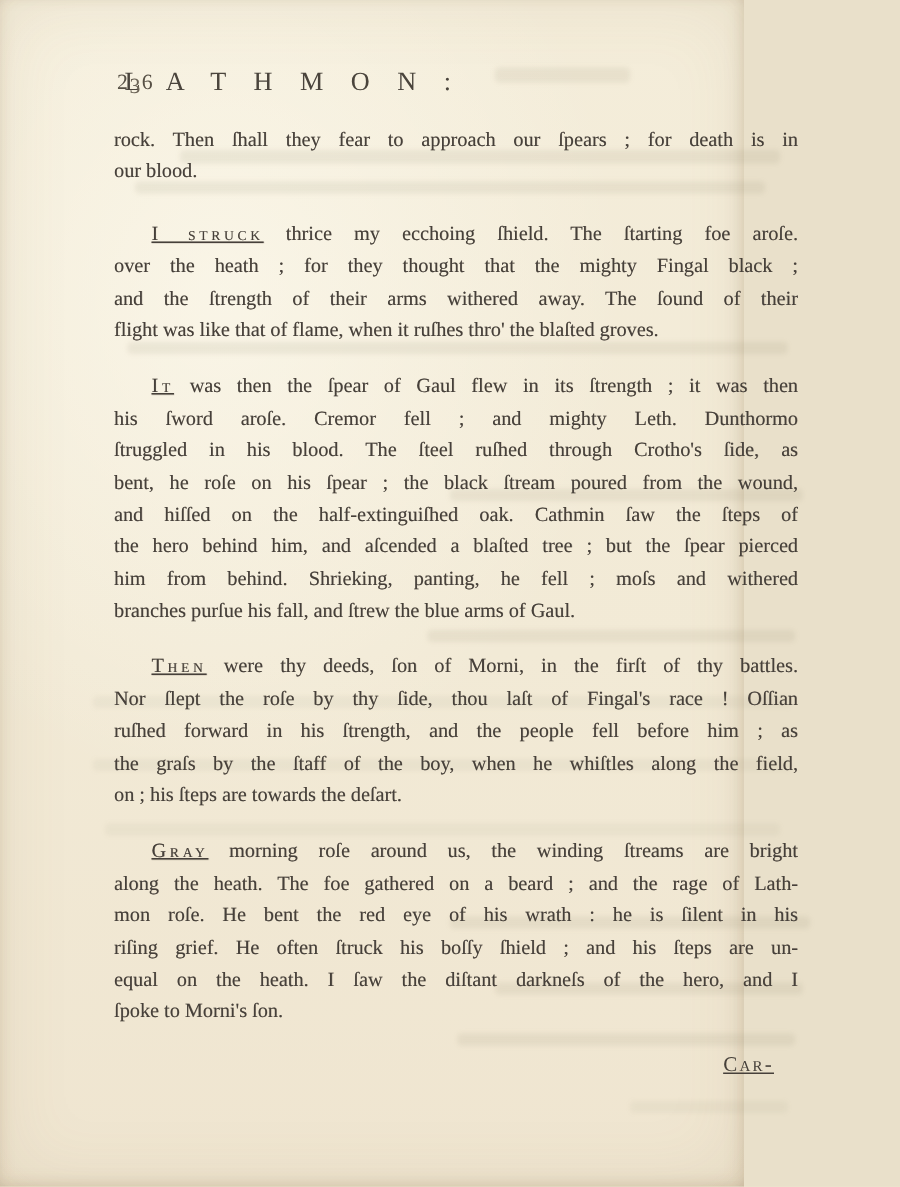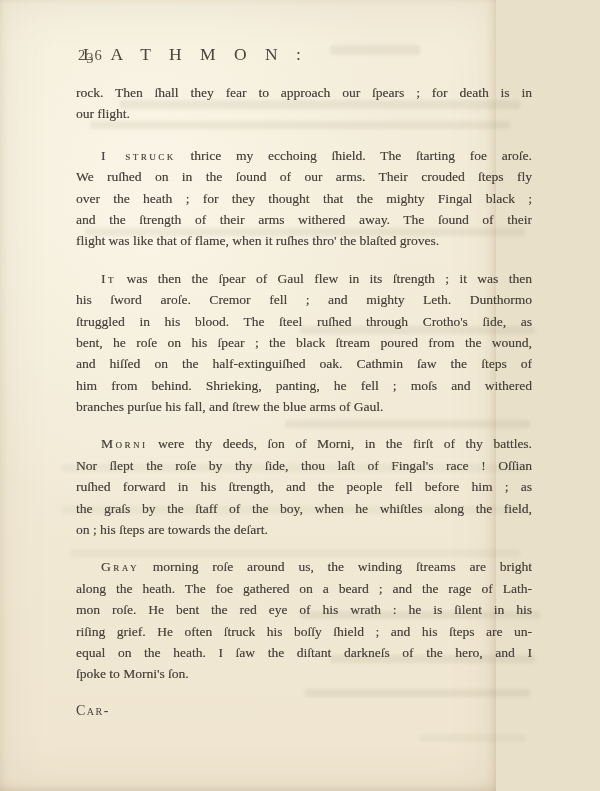--- a/index.html
+++ b/index.html
@@ -79,25 +79,26 @@
     white-space: normal;
   }
   .line.first-indent { padding-left: 25px; }
   .line.last {
     text-align: left;
     text-align-last: left;
   }
   .lead {
     font-variant: small-caps;
     letter-spacing: 2.5px;
+    text-decoration: underline;
   }
   .catchword-row {
     height: 21.4px;
     line-height: 21.4px;
-    text-align: left;
+    text-align: right;
     padding-right: 16px;
     font-size: 14px;
   }
   .catchword {
     font-variant: small-caps;
     letter-spacing: 1.5px;
   }
   
   .ghost {
     position: absolute;
@@ -131,40 +132,40 @@
 
     <div class="header">
       <span class="page-number"><span>2</span><span class="digit-mid">3</span><span>6</span></span>
       <div class="running-title">L A T H M O N :</div>
     </div>
 
     <div class="text-block">
 
     <div class="paragraph first-paragraph">
           <div class="line">rock.  Then ſhall they fear to approach our ſpears ; for death is in</div>
-          <div class="line last">our flight.</div>
+          <div class="line last">our blood.</div>
         </div>
         <div class="paragraph">
           <div class="line first-indent"><span class="lead">I struck</span> thrice my ecchoing ſhield.  The ſtarting foe aroſe.</div>
-          <div class="line">We ruſhed on in the ſound of our arms.  Their crouded ſteps fly</div>
           <div class="line">over the heath ; for they thought that the mighty Fingal black ;</div>
           <div class="line">and the ſtrength of their arms withered away.  The ſound of their</div>
           <div class="line last">flight was like that of flame, when it ruſhes thro' the blaſted groves.</div>
         </div>
         <div class="paragraph">
           <div class="line first-indent"><span class="lead">It</span> was then the ſpear of Gaul flew in its ſtrength ; it was then</div>
           <div class="line">his ſword aroſe.  Cremor fell ; and mighty Leth.  Dunthormo</div>
           <div class="line">ſtruggled in his blood.  The ſteel ruſhed through Crotho's ſide, as</div>
           <div class="line">bent, he roſe on his ſpear ; the black ſtream poured from the wound,</div>
           <div class="line">and hiſſed on the half-extinguiſhed oak.  Cathmin ſaw the ſteps of</div>
+          <div class="line">the hero behind him, and aſcended a blaſted tree ; but the ſpear pierced</div>
           <div class="line">him from behind.  Shrieking, panting, he fell ; moſs and withered</div>
           <div class="line last">branches purſue his fall, and ſtrew the blue arms of Gaul.</div>
         </div>
         <div class="paragraph">
-          <div class="line first-indent"><span class="lead">Morni</span> were thy deeds, ſon of Morni, in the firſt of thy battles.</div>
+          <div class="line first-indent"><span class="lead">Then</span> were thy deeds, ſon of Morni, in the firſt of thy battles.</div>
           <div class="line">Nor ſlept the roſe by thy ſide, thou laſt of Fingal's race !  Oſſian</div>
           <div class="line">ruſhed forward in his ſtrength, and the people fell before him ; as</div>
           <div class="line">the graſs by the ſtaff of the boy, when he whiſtles along the field,</div>
           <div class="line last">on ; his ſteps are towards the deſart.</div>
         </div>
         <div class="paragraph">
           <div class="line first-indent"><span class="lead">Gray</span> morning roſe around us, the winding ſtreams are bright</div>
           <div class="line">along the heath.  The foe gathered on a beard ; and the rage of Lath-</div>
           <div class="line">mon roſe.  He bent the red eye of his wrath : he is ſilent in his</div>
           <div class="line">riſing grief.  He often ſtruck his boſſy ſhield ; and his ſteps are un-</div>

